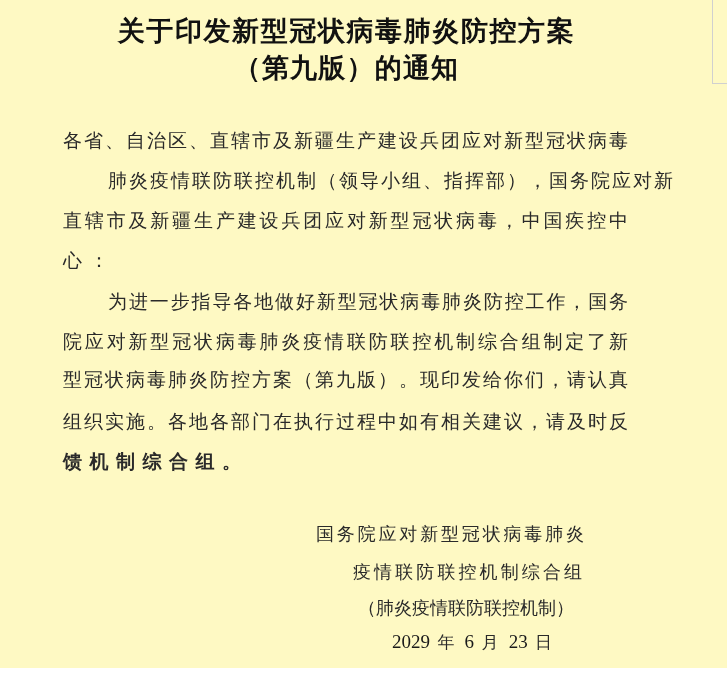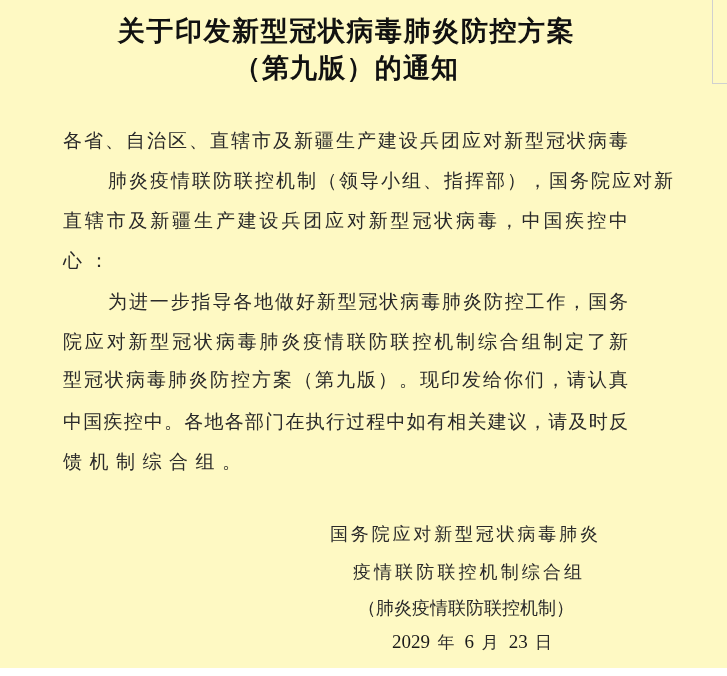--- a/index.html
+++ b/index.html
@@ -81,21 +81,21 @@
       position: absolute;
       height: 36px;
       line-height: 36px;
       font-family: "DejaVu Serif", "Liberation Serif", serif;
       font-size: 18px;
       color: #2a2a2a;
       white-space: nowrap;
       text-align: justify;
       text-align-last: justify;
     }
-    .sig-line.s1 { left: 330px; width: 268px; top: 516px; }
+    .sig-line.s1 { left: 316px; width: 268px; top: 516px; }
     .sig-line.s2 { left: 353px; width: 229px; top: 554px; }
     .sig-line.s3 { left: 358px; width: 216px; top: 590px; }
     .sig-line.s4 {
       left: 392px; width: 160px; top: 624px;
       font-family: "Liberation Serif", "DejaVu Serif", serif;
       font-size: 19px;
       color: #1a1a1a;
     }
     .sig-line.s4 .cjk {
       font-family: "DejaVu Serif", serif;
@@ -120,22 +120,22 @@
     <div class="body-line" style="top:120px;">各省、自治区、直辖市及新疆生产建设兵团应对新型冠状病毒</div>
     <div class="body-line" style="top:160px;margin-left:45px;">肺炎疫情联防联控机制（领导小组、指挥部），国务院应对新</div>
     <div class="body-line" style="top:200px;">直辖市及新疆生产建设兵团应对新型冠状病毒，中国疾控中</div>
     <div class="body-line last" style="top:240px;">心：</div>
   </div>
 
   <div>
     <div class="body-line indent" style="top:281px;">为进一步指导各地做好新型冠状病毒肺炎防控工作，国务</div>
     <div class="body-line" style="top:321px;">院应对新型冠状病毒肺炎疫情联防联控机制综合组制定了新</div>
     <div class="body-line" style="top:361px;font-family:Liberation Mono, monospace;">型冠状病毒肺炎防控方案（第九版）。现印发给你们，请认真</div>
-    <div class="body-line" style="top:401px;">中国疾控中。各地各部门在执行过程中如有相关建议，请及时反</div>
-    <div class="body-line last" style="top:441px;">馈机制综合组。</div>
+    <div class="body-line" style="top:401px;">组织实施。各地各部门在执行过程中如有相关建议，请及时反</div>
+    <div class="body-line last" style="top:441px;font-weight:bold;">馈机制综合组。</div>
   </div>
 
   <div>
     <div class="sig-line s1">国务院应对新型冠状病毒肺炎</div>
     <div class="sig-line s2">疫情联防联控机制综合组</div>
     <div class="sig-line s3">（肺炎疫情联防联控机制）</div>
     <div class="sig-line s4">
       <span>2029</span>
       <span class="cjk">年</span>
       <span>6</span>

